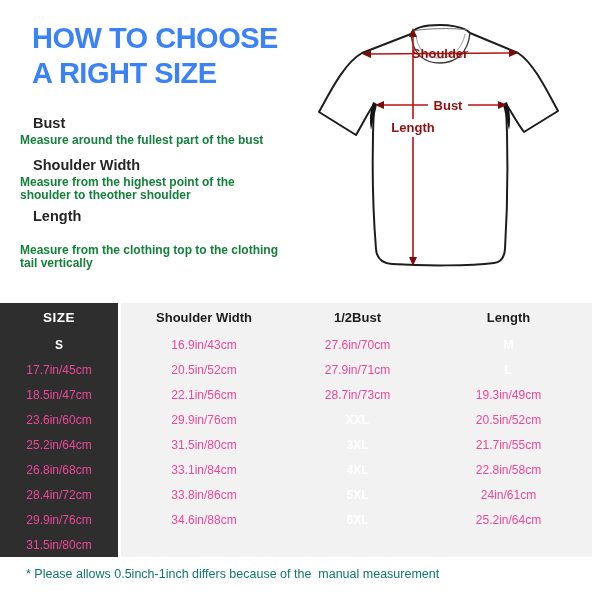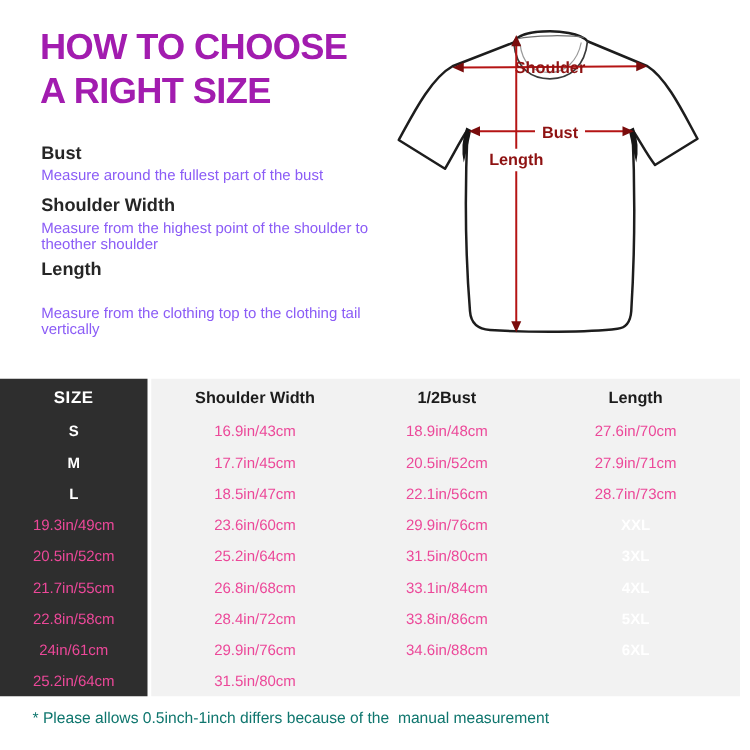--- a/index.html
+++ b/index.html
@@ -2,23 +2,23 @@
 <html><head>
 <meta charset="utf-8">
 <style>
   * { margin:0; padding:0; box-sizing:border-box; }
   html,body { width:600px; height:600px; background:#ffffff; overflow:hidden;
               font-family:"Liberation Sans", sans-serif; }
   .stage { position:relative; width:600px; height:600px; background:#fff; }
 
   
   .title { position:absolute; left:32px; top:21px; font-size:29px; line-height:35px;
-           font-weight:bold; color:#a21caf; letter-spacing:-0.5px; }
+           font-weight:bold; color:#3b82f6; letter-spacing:-0.5px; }
   .sec-head { position:absolute; left:33px; font-size:14.5px; font-weight:bold; color:#262626; }
-  .sec-body { position:absolute; left:33px; width:262px; font-size:12px; line-height:13px; color:#8b5cf6; }
+  .sec-body { position:absolute; left:20px; width:262px; font-size:12px; line-height:13px; color:#15803d;font-weight:bold; }
   .head-0 { top:115px; } .body-0 { top:134px; }
   .head-1 { top:157px; } .body-1 { top:176px; }
   .head-2 { top:208px; } .body-2 { top:228px;margin-top:16px; }
 
   
   .shirt-svg { position:absolute; left:300px; top:0; width:300px; height:290px; }
   .shirt-label { font-family:"Liberation Sans", sans-serif; font-size:13px; font-weight:bold; }
 
   
   .table-wrap { position:absolute; left:0; top:303px; width:592px; height:254px;padding-left:40px; }
@@ -100,21 +100,20 @@
     <div class="bg-light"></div>
     <div class="grid">
 
       <div class="cell th-size">SIZE</div>
       <div class="cell th">Shoulder Width</div>
       <div class="cell th">1/2Bust</div>
       <div class="cell th">Length</div>
 
       <div class="cell td-size">S</div>
       <div class="cell td">16.9in/43cm</div>
-      <div class="cell td">18.9in/48cm</div>
       <div class="cell td">27.6in/70cm</div>
 
       <div class="cell td-size">M</div>
       <div class="cell td">17.7in/45cm</div>
       <div class="cell td">20.5in/52cm</div>
       <div class="cell td">27.9in/71cm</div>
 
       <div class="cell td-size">L</div>
       <div class="cell td">18.5in/47cm</div>
       <div class="cell td">22.1in/56cm</div>

